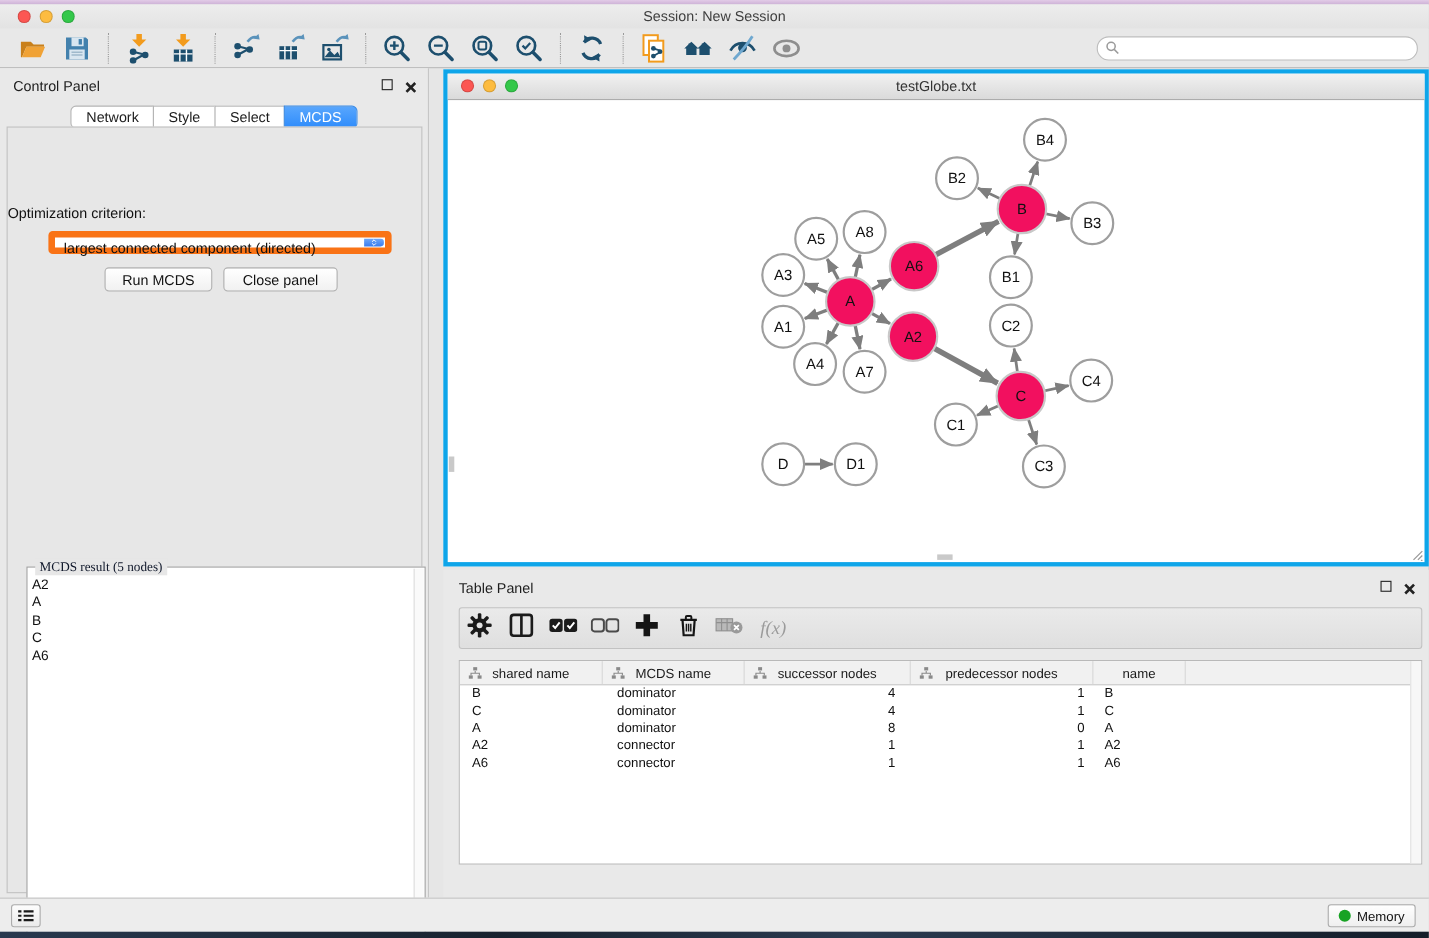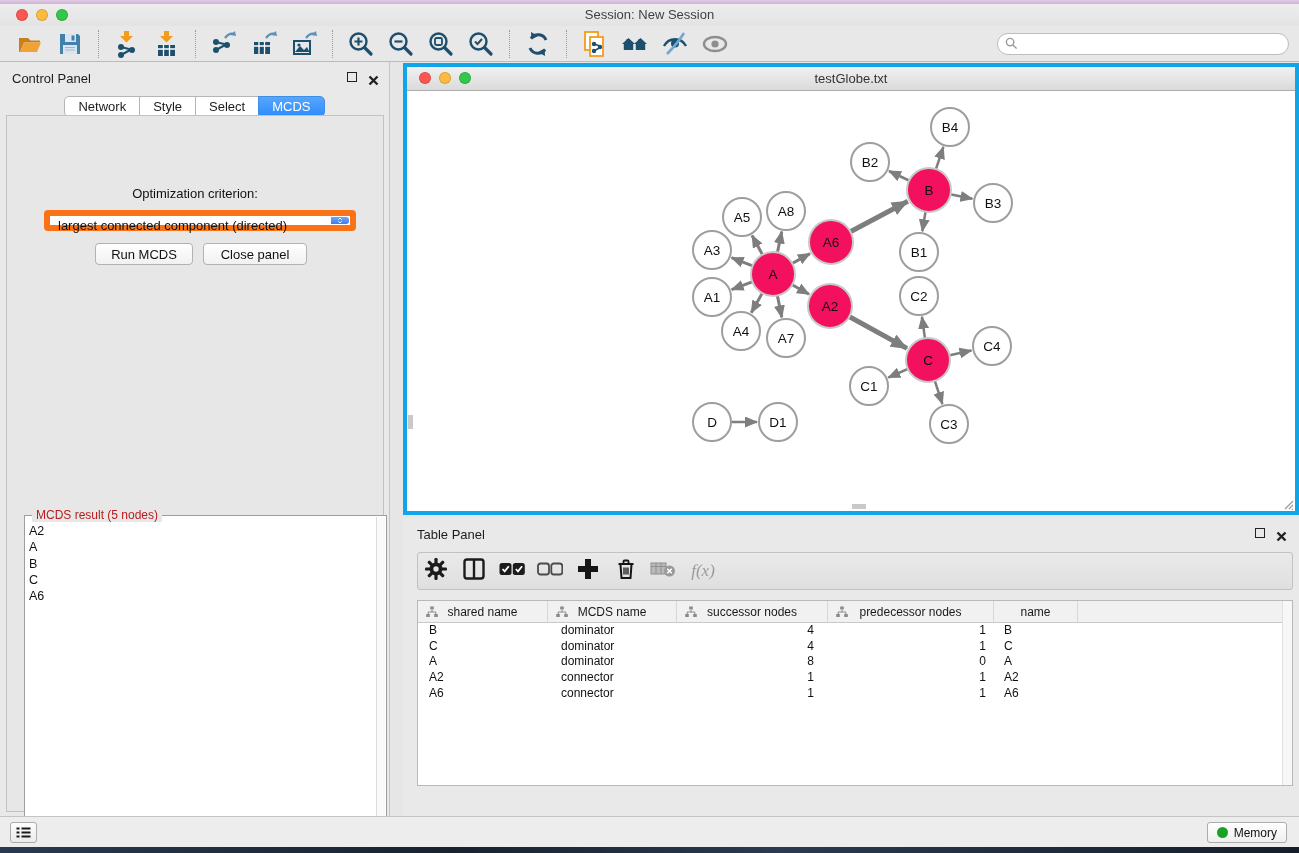--- a/index.html
+++ b/index.html
@@ -27,28 +27,28 @@
   .panel-title { position:absolute; left:12px; top:9px; font-size:13px; color:#1d1d1d; }
   .panel-ctl { position:absolute; top:10px; cursor:pointer; }
   .float-box { width:10px; height:10px; border:1.5px solid #222; }
   .seg { display:flex; }
   .seg-tab { font-size:13px; color:#1d1d1d; background:#fff; border:1px solid #B5B5B5; padding:2px 13px; margin-left:-1px; line-height:15px; cursor:pointer; }
   .seg-tab:first-child { border-radius:5px 0 0 5px; margin-left:0; }
   .seg-tab:last-child { border-radius:0 5px 5px 0; }
   .seg-tab.selected { background:linear-gradient(#58A6FD,#2F8CFB); border-color:#3E8EE8; color:#fff; }
   .cp-tabs { position:absolute; left:0; width:100%; top:34px; display:flex; justify-content:center; }
   .cp-box { position:absolute; left:6px; right:5px; top:53px; bottom:4px; border:1px solid #C2C2C2; background:#E7E7E7; }
-  .opt-label { position:absolute; left:0; width:100%; top:70px; text-align:center; font-size:13px; color:#111; }
+  .opt-label { position:absolute; left:0; width:100%; top:70px; text-align:left; font-size:13px; color:#111; }
   .criterion { position:absolute; left:37px; top:94px; width:312px; height:21px; background:#fff; border:6px solid #f97316; border-radius:4px; font-size:13px; color:#111; line-height:19px; padding-left:8px; cursor:pointer; }
   .criterion .spin { position:absolute; right:1px; top:1px; bottom:1px; width:18px; border-radius:0 3px 3px 0; background:linear-gradient(#6FA7F8,#3B7DF0); display:flex; flex-direction:column; align-items:center; justify-content:center; }
   .cp-btn { position:absolute; top:127px; height:22px; background:linear-gradient(#FFFFFF,#F1F1F1); border:1px solid #B2B2B2; border-radius:4px; font-size:13px; color:#111; font-family:"Liberation Sans", sans-serif; cursor:pointer; }
   .btn-run { left:88px; width:98px; }
   .btn-close { left:196px; width:104px; }
   .result-group { position:absolute; left:17px; top:399px; width:363px; height:339px; border:1px solid #9E9E9E; background:#fff; }
-  .result-legend { position:absolute; left:7px; top:-8px; background:#E7E7E7; padding:0 4px; font-size:12px; color:#b91c1c; }
+  .result-legend { position:absolute; left:7px; top:-8px; background:#E7E7E7; padding:0 4px; font-size:12px; color:#0f172a;font-family:Liberation Serif, serif; }
   .result-scroll { position:absolute; right:1px; top:1px; bottom:1px; width:9px; background:#FAFAFA; border-left:1px solid #DCDCDC; }
   .result-list { position:absolute; left:4px; top:7px; right:12px; bottom:2px; font-size:12.5px; color:#111; overflow:hidden; }
   .result-list div { line-height:16.3px; cursor:default; }
 
   
   .net-window { position:absolute; left:403px; top:63px; width:896px; height:452px; border:4px solid #0ea5e9; background:#fff; }
   .nw-titlebar { position:absolute; left:0; top:0; right:0; height:24px; background:linear-gradient(#F1F1F1,#DADADA); border-bottom:1px solid #ACACAC; }
   .nw-traffic { position:absolute; left:12px; top:5px; display:flex; gap:8px; }
   .nw-title { text-align:center; line-height:24px; font-size:13px; color:#333; }
   .nw-canvas { position:absolute; left:0; top:25px; right:0; bottom:0; }

